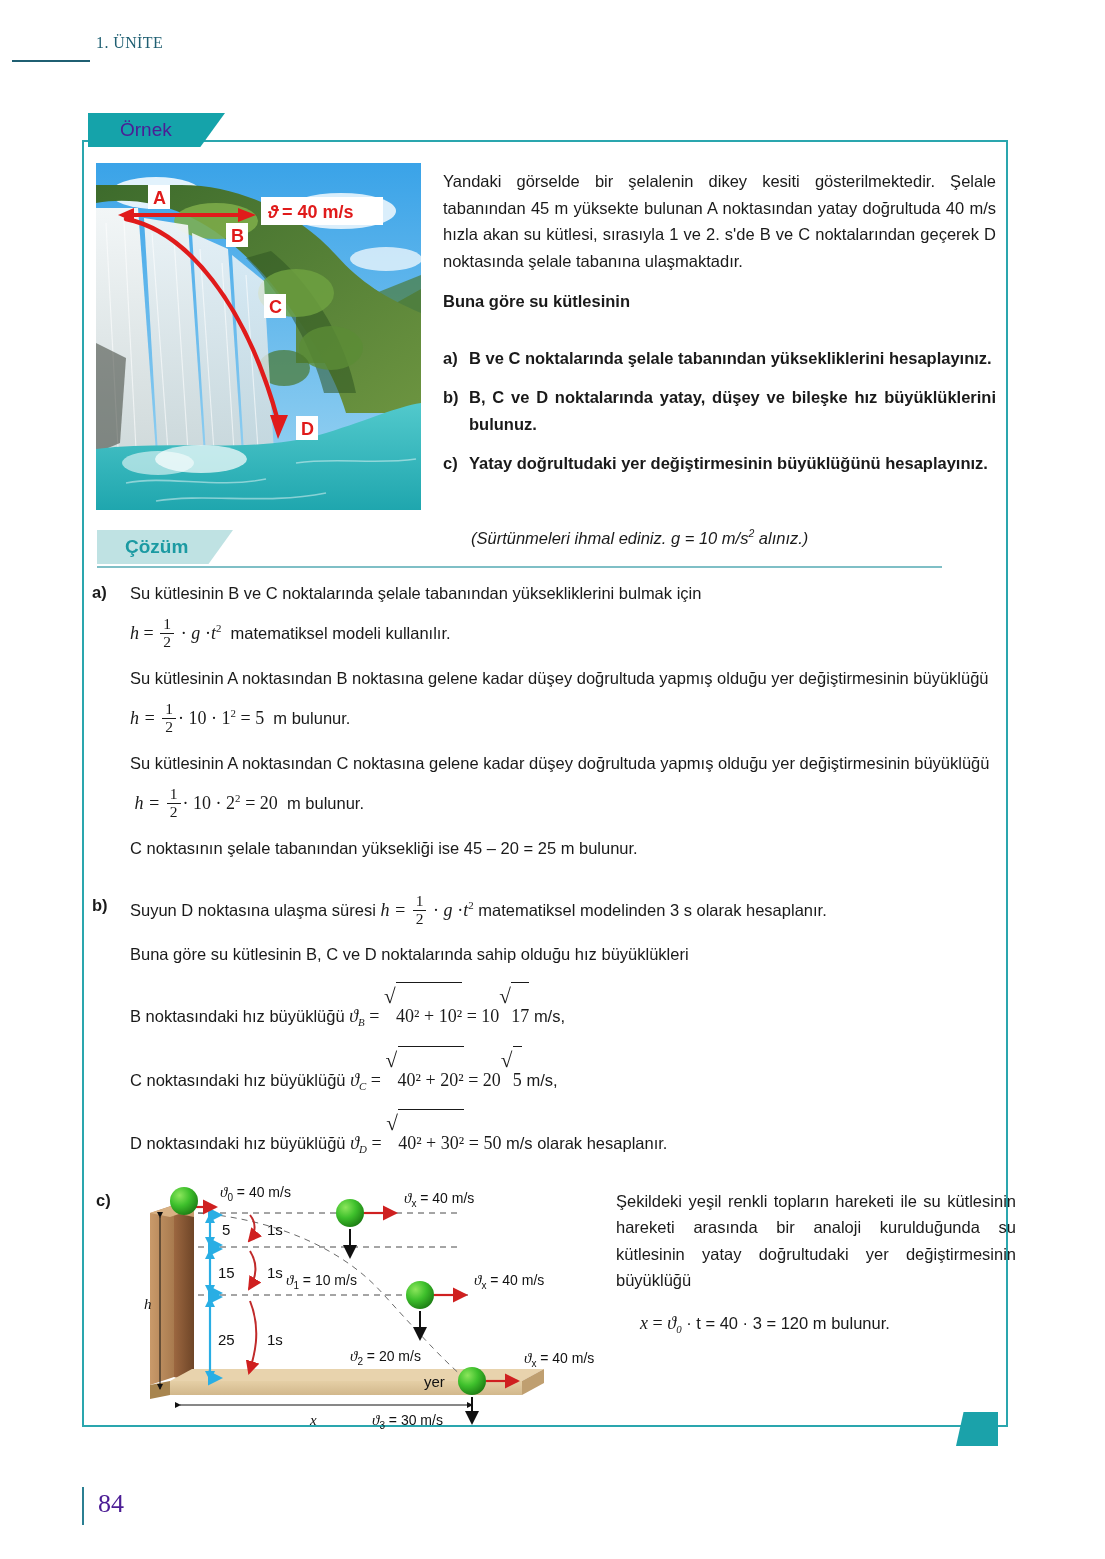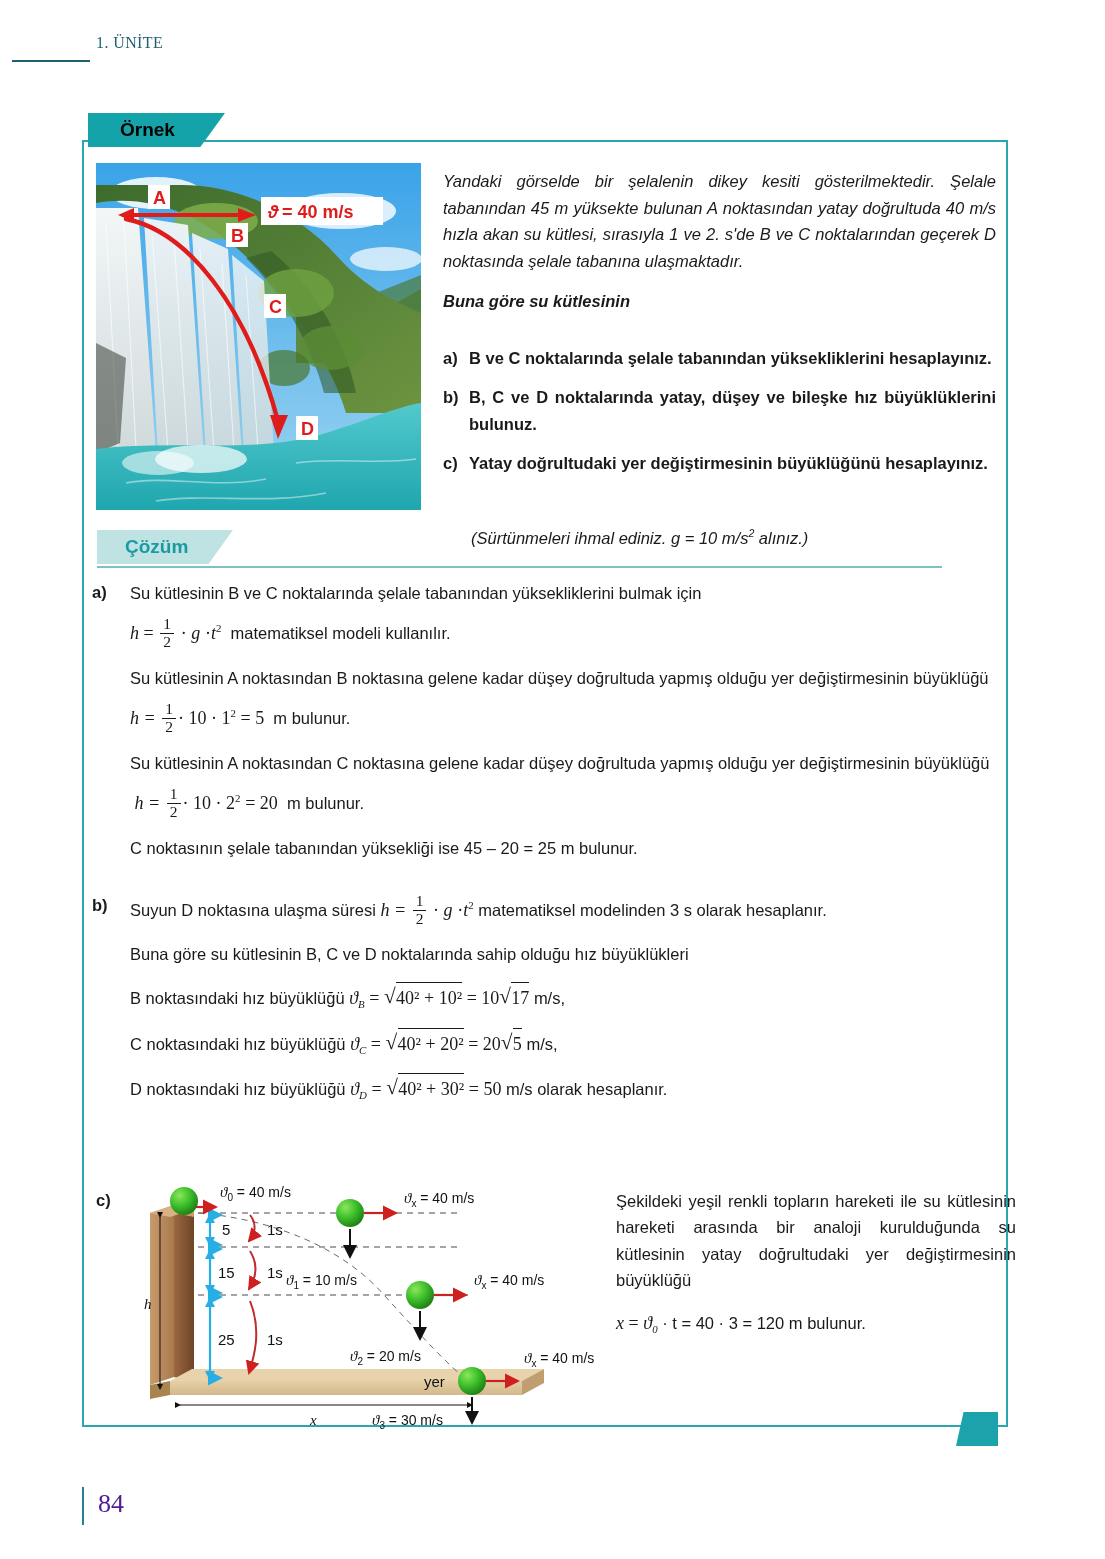--- a/index.html
+++ b/index.html
@@ -58,23 +58,23 @@
     box-sizing: border-box;
   }
   .tab-ornek {
     left: 88px; top: 113px;
     width: 137px;
     background: #15a3aa;
     clip-path: polygon(0 0, 100% 0, 82% 100%, 0 100%);
     padding-left: 32px;
   }
   .tab-ornek span {
-    color: #000000;
+    color: #4c1d95;
     font-size: 19px;
-    font-weight: bold;
+    font-weight: normal;
   }
   .tab-cozum {
     left: 97px; top: 530px;
     width: 136px;
     background: #bfe2e3;
     clip-path: polygon(0 0, 100% 0, 82% 100%, 0 100%);
     padding-left: 28px;
   }
   .tab-cozum span {
     color: #1b9aa2;
@@ -98,21 +98,20 @@
   }
   .photo svg { display: block; }
 
   .prompt {
     position: absolute;
     left: 443px; top: 168px;
     width: 553px;
     font-size: 16.5px;
     line-height: 1.62;
     text-align: justify;
-    font-style: italic;
   }
   .prompt p { margin: 0 0 13px 0; }
   .prompt .bold { font-weight: bold; margin-bottom: 32px; }
 
   .qlist {
     position: absolute;
     left: 443px; top: 345px;
     width: 553px;
   }
   .qitem {
@@ -183,36 +182,36 @@
   }
   .rad::before {
     content: "√";
     position: absolute;
     left: 0; top: -2px;
     font-size: 1.18em;
   }
   .rad > .bar {
     display: inline-block;
     border-top: 1.2px solid #1a1a1a;
-    padding-top: 1px;
+    padding-top: 19px;
   }
 
   
   .cwrap { position: absolute; left: 92px; top: 1185px; width: 910px; }
   .cmark {
     position: absolute; left: 4px; top: 6px;
     font-weight: bold; font-size: 16.5px;
   }
   .fig { position: absolute; left: 40px; top: 0; width: 490px; height: 245px; }
   .ctext {
     position: absolute; left: 524px; top: 3px; width: 400px;
     font-size: 16.5px; line-height: 1.6; text-align: justify;
   }
   .ctext p { margin: 0 0 15px 0; }
-  .ctext p.gap { margin-bottom: 40px; }
+  .ctext p.gap { margin-bottom: 40px; margin-left: 24px; }
 
   
   .foot-bar {
     position: absolute;
     left: 82px; top: 1487px;
     width: 2px; height: 38px;
     background: #2b7f92;
   }
   .foot-num {
     position: absolute;

